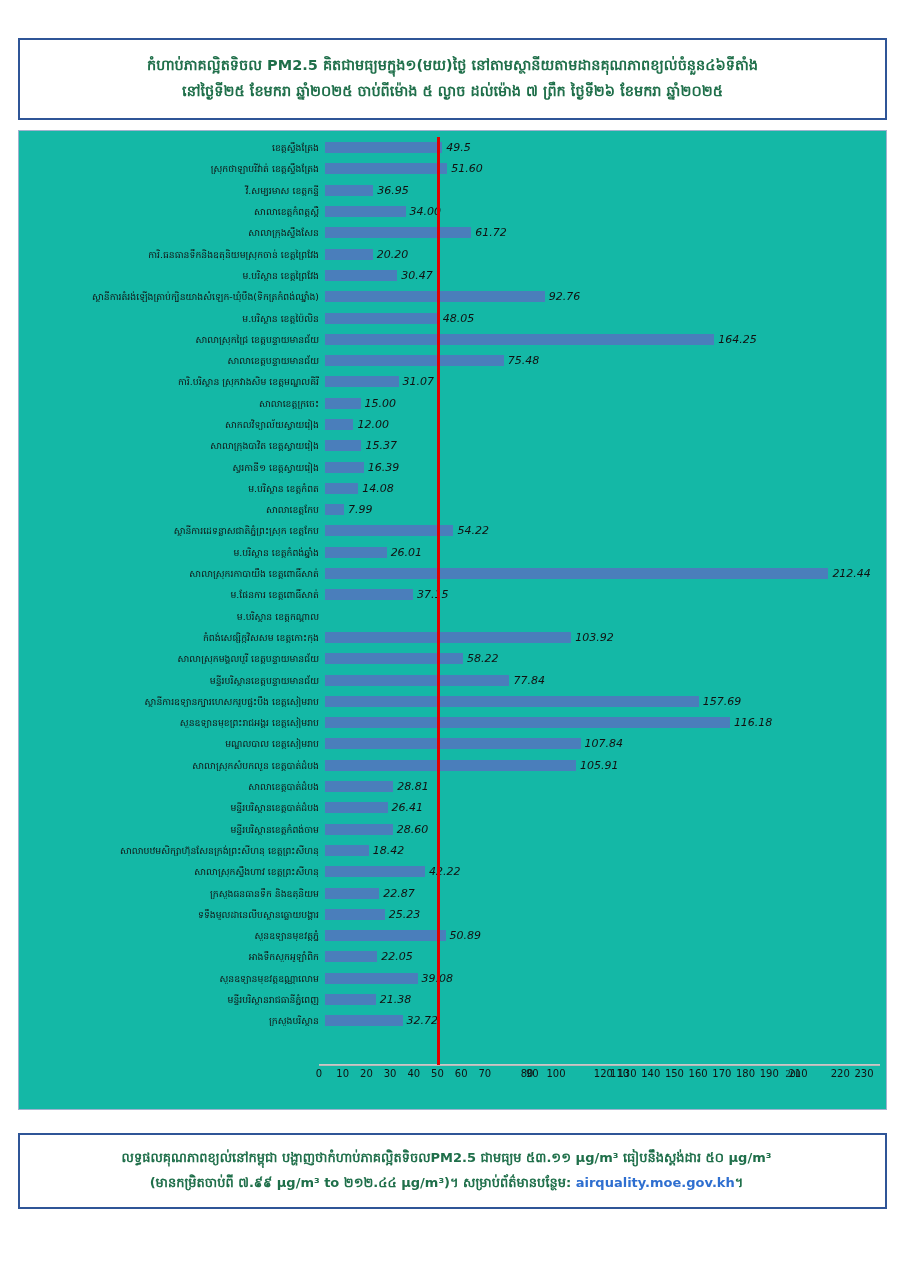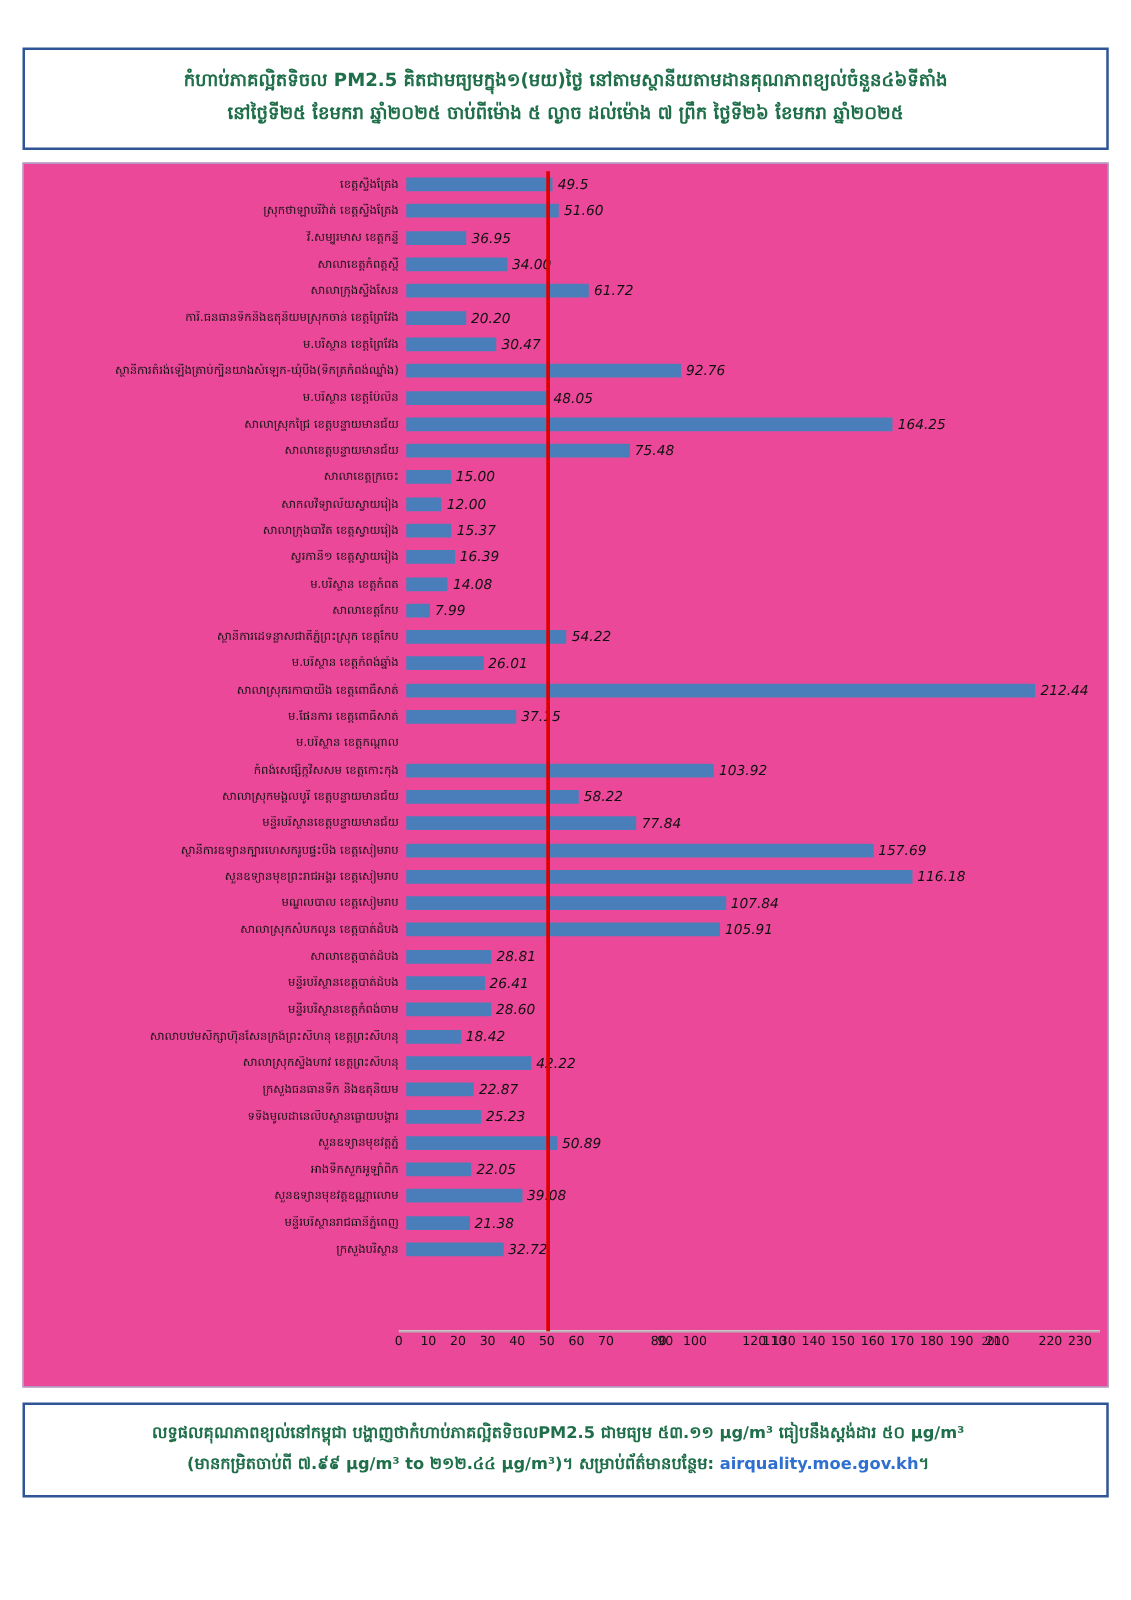--- a/index.html
+++ b/index.html
@@ -26,21 +26,21 @@
     font-weight:700;
   }
 
   
   .chart-frame{
     margin-top:10px;
     border:1px solid #9fb2cf;
     height:980px;
     box-sizing:border-box;
     position:relative;
-    background:#ec4899;
+    background:#14b8a6;
   }
   .plot-wrap{
     position:absolute;
     left:0;top:6px;right:6px;bottom:0;
   }
   .rows{
     position:absolute;
     left:0;top:0;right:0;bottom:44px;
     display:flex;
     flex-direction:column;
@@ -109,21 +109,21 @@
     white-space:nowrap;
   }
 
   
   .baseline{
     position:absolute;left:300px;right:0;bottom:44px;height:1px;background:#c8c8c8;
   }
 
   
   .footer-box{
-    margin-top:12px;
+    margin-top:23px;
     border:2px solid #2f5597;
     padding:10px 26px 12px 14px;
     text-align:center;
   }
   .footer-line{
     color:#1f6f4a;
     font-size:13px;
     line-height:25px;
     font-weight:700;
   }
@@ -210,20 +210,27 @@
             <div class="bar-area">
               <span class="bar" style="width: 389.201px; background: rgb(74, 126, 187);"></span>
               <span class="bar-val">164.25</span>
             </div>
           </div>
           <div class="row">
             <div class="cat-label">សាលាខេត្តបន្ទាយមានជ័យ</div>
             <div class="bar-area">
               <span class="bar" style="width: 178.855px; background: rgb(74, 126, 187);"></span>
               <span class="bar-val">75.48</span>
+            </div>
+          </div>
+          <div class="row">
+            <div class="cat-label">ការិ.បរិស្ថាន ស្រុកវាងសិម ខេត្តមណ្ឌលគិរី</div>
+            <div class="bar-area">
+              <span class="bar" style="width: 73.6224px; background: rgb(74, 126, 187);"></span>
+              <span class="bar-val">31.07</span>
             </div>
           </div>
           <div class="row">
             <div class="cat-label">សាលាខេត្តក្រចេះ</div>
             <div class="bar-area">
               <span class="bar" style="width: 35.5435px; background: rgb(74, 126, 187);"></span>
               <span class="bar-val">15.00</span>
             </div>
           </div>
           <div class="row">

